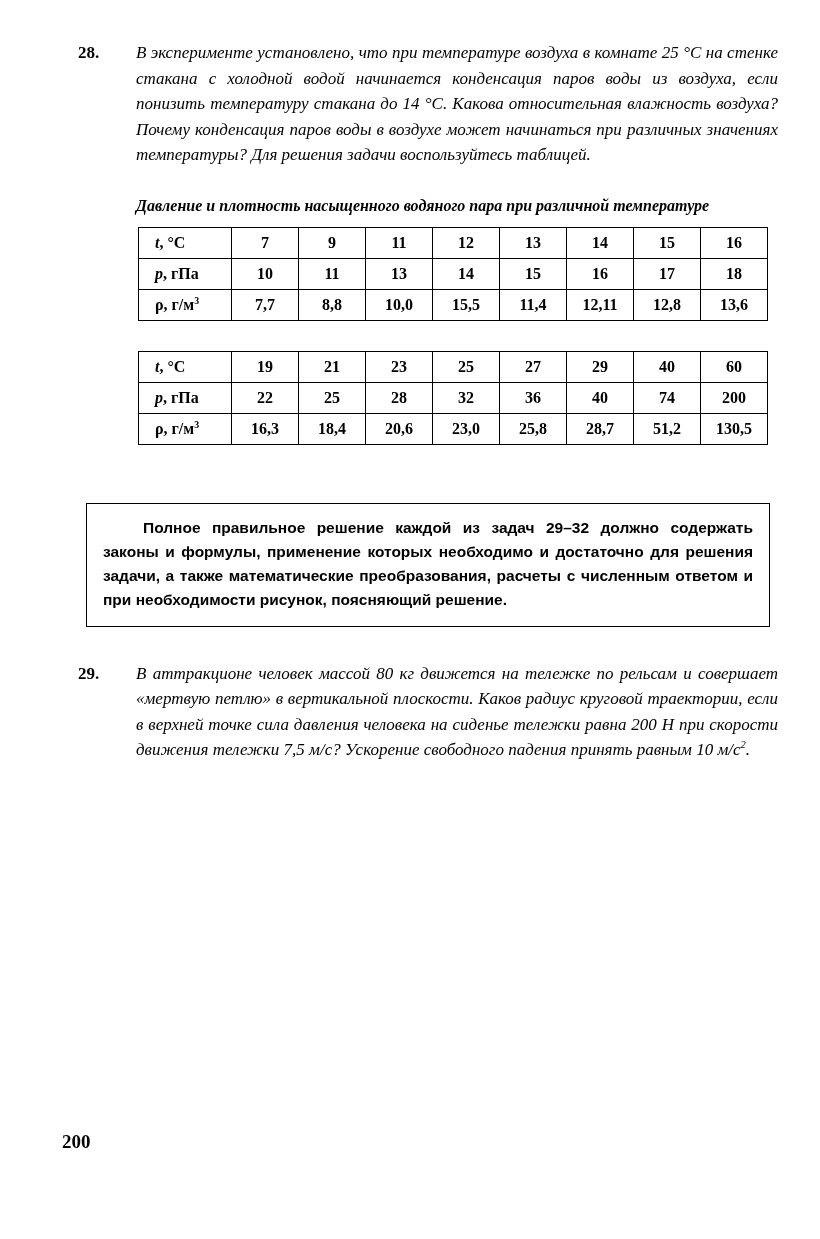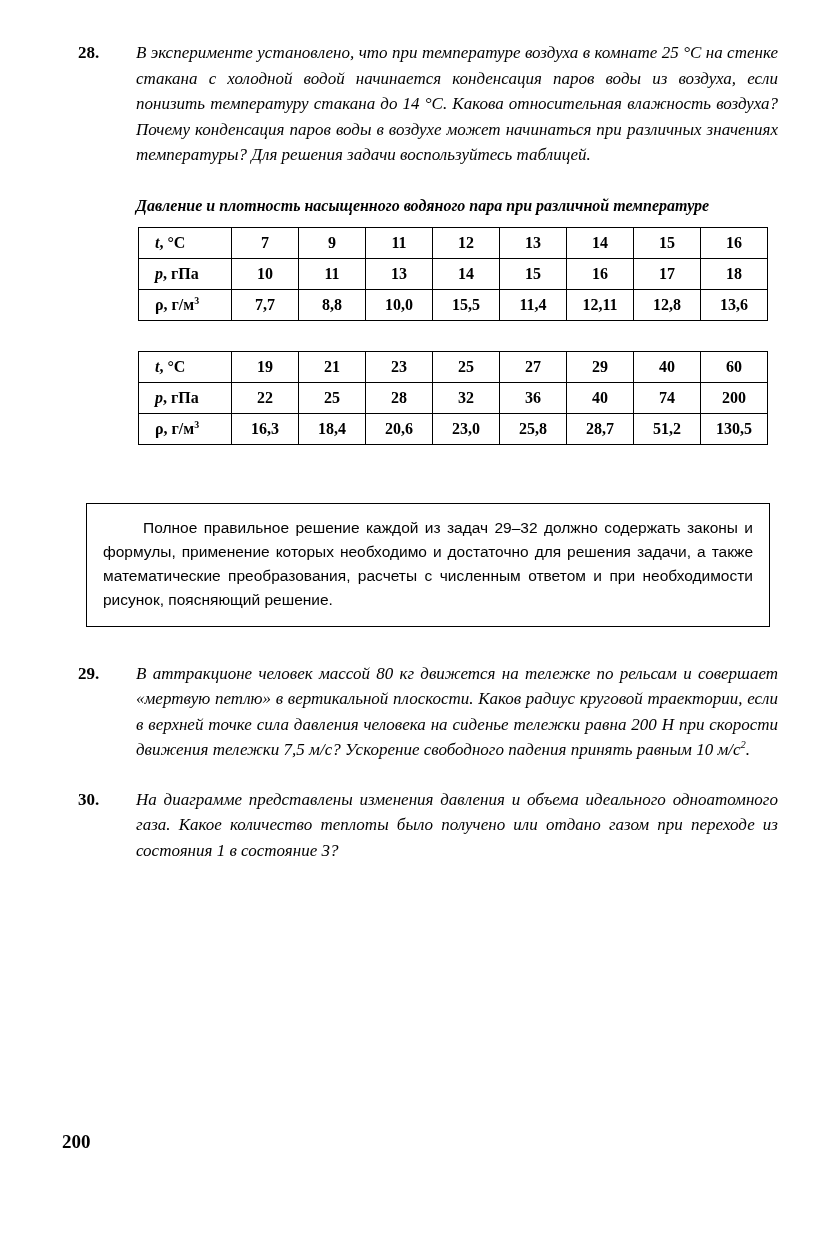--- a/index.html
+++ b/index.html
@@ -115,20 +115,21 @@
     padding: 12px 16px 14px 16px;
     box-sizing: border-box;
   }
   .note-text {
     font-family: "Liberation Sans", sans-serif;
     font-size: 15.5px;
     line-height: 24px;
     text-align: justify;
     text-align-last: left;
     text-indent: 40px;
+    font-weight: bold;
   }
 
   
   .page-number {
     position: absolute;
     left: 62px;
     top: 1131px;
     font-family: "Liberation Serif", serif;
     font-weight: bold;
     font-size: 19px;
@@ -235,21 +236,17 @@
 
     <div class="spacer-29"></div>
 
     <div class="problem">
       <div class="problem-number">29.</div>
       <div class="problem-body jf"><span>В аттракционе человек массой 80 кг движется на тележке по рельсам и совершает «мертвую петлю» в вертикальной плоскости. Каков радиус круговой траектории, если в верхней точке сила давления человека на сиденье тележки равна 200 Н при скорости движения тележки 7,5 м/с? Ускорение свободного падения принять равным 10 м/с</span><sup>2</sup><span>.</span></div>
     </div>
 
     <div class="spacer-30"></div>
 
-    <div class="problem">
-      <div class="problem-number">30.</div>
-      <div class="problem-body jf">На диаграмме представлены изменения давления и объема идеального одноатомного газа. Какое количество теплоты было получено или отдано газом при переходе из состояния 1 в состояние 3?</div>
-    </div>
 
   </div>
 
   <div class="page-number">200</div>
 </div>
 
 </body></html>

